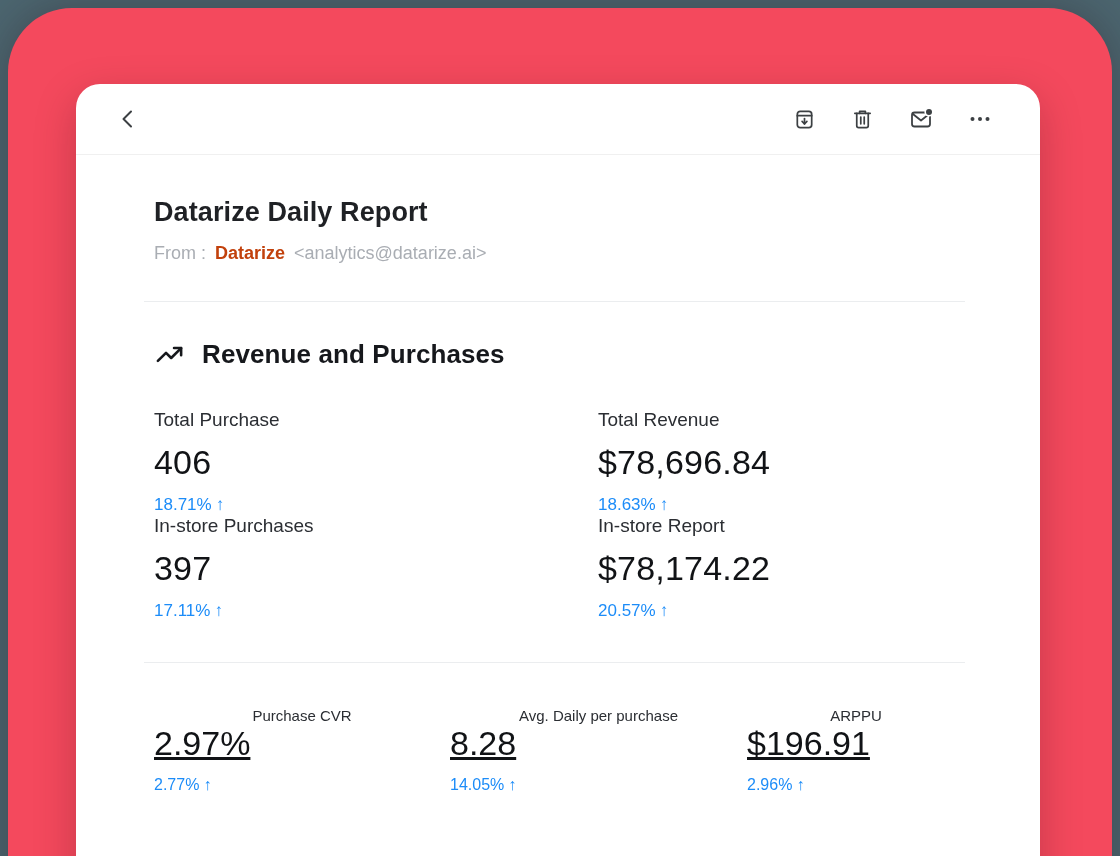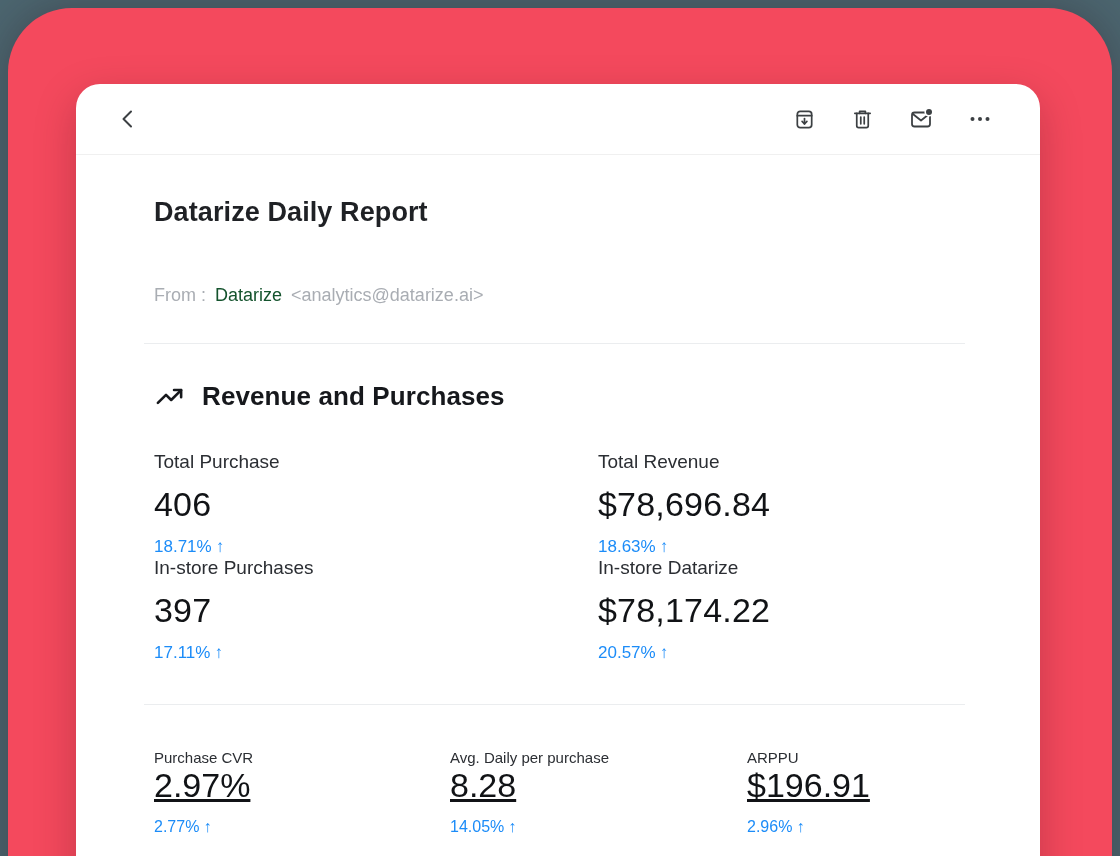--- a/index.html
+++ b/index.html
@@ -58,21 +58,21 @@
     font-weight: 700;
     color: #1f2125;
     letter-spacing: 0.1px;
   }
   .from-row {
     margin-top: 15px;
     font-size: 18px;
     color: #a9adb3;
     display: flex; align-items: baseline; gap: 9px;
   }
-  .from-row .sender-name { color: #14532d; font-weight: 400; margin-top: 42px; }
+  .from-row .sender-name { color: #c2410c; font-weight: 700; }
 
   .divider {
     border: none;
     border-top: 1px solid #ebedef;
     margin-top: 37px;
     margin-left: -10px;
     width: calc(100% + 10px);
   }
 
   .section-header {
@@ -114,20 +114,21 @@
   .divider.bottom { margin-top: 41px; }
 
   .metrics-grid-small {
     display: grid;
     grid-template-columns: 296px 297px 1fr;
     margin-top: 44px;
   }
   .metric-sm .metric-label {
     font-size: 15px;
     color: #2b2e33;
+    text-align: center;
   }
   .metric-sm .metric-value {
     margin-top: 0;
     font-size: 34px;
     font-weight: 500;
     color: #111316;
     text-decoration: underline;
   }
   .metric-sm .metric-delta {
     margin-top: 13px;
@@ -229,21 +230,21 @@
           <div class="metric-label">Total Revenue</div>
           <div class="metric-value">$78,696.84</div>
           <div class="metric-delta"><span>18.63%</span><span class="arrow">↑</span></div>
         </div>
         <div class="metric">
           <div class="metric-label">In-store Purchases</div>
           <div class="metric-value">397</div>
           <div class="metric-delta"><span>17.11%</span><span class="arrow">↑</span></div>
         </div>
         <div class="metric">
-          <div class="metric-label">In-store Datarize</div>
+          <div class="metric-label">In-store Report</div>
           <div class="metric-value">$78,174.22</div>
           <div class="metric-delta"><span>20.57%</span><span class="arrow">↑</span></div>
         </div>
       </div>
 
       <hr class="divider bottom">
 
       <div class="metrics-grid-small">
         <div class="metric-sm">
           <div class="metric-label">Purchase CVR</div>

